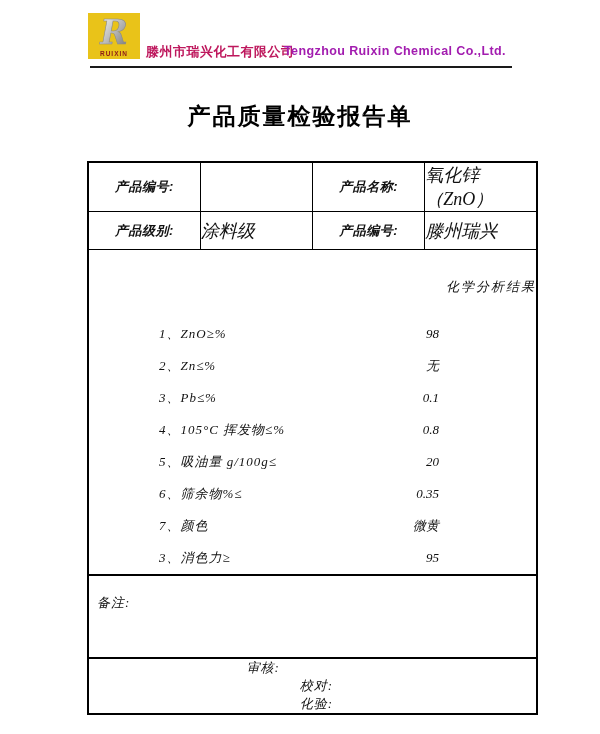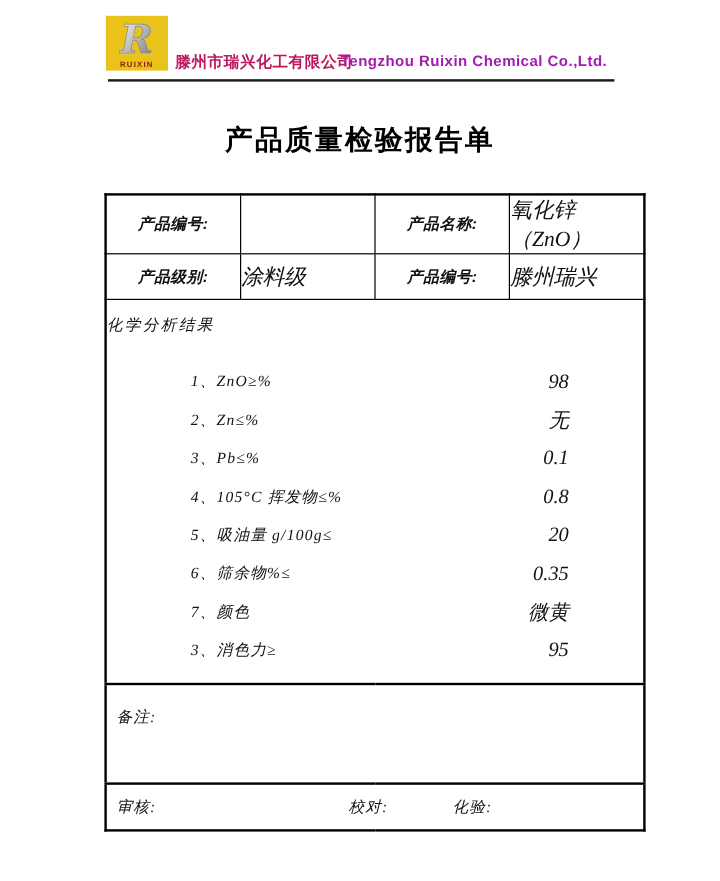--- a/index.html
+++ b/index.html
@@ -45,40 +45,40 @@
   }
   td.val {
     font-family:"Liberation Serif", serif;
     font-size:18px; text-align:left;
   }
   tr.info-row td { height:37px; }
 
   
   td.analysis-cell { height:319px; vertical-align:top; }
   .analysis-heading {
-    margin-top:12px; text-align:left;
+    margin-top:28px; text-align:right;
     font-size:13px; letter-spacing:2px;
   }
   .analysis-items { margin-top:22px; }
   .analysis-item {
     display:flex; align-items:center; height:32px;
-    padding-left:70px; padding-right:62px;
+    padding-left:70px; padding-right:97px;
   }
   .analysis-item .a-label { flex:1; font-size:13px; letter-spacing:1px; white-space:nowrap; }
-  .analysis-item .a-value { font-size:17px; text-align:center; white-space:nowrap; }
+  .analysis-item .a-value { font-size:13px; text-align:center; white-space:nowrap; }
 
   
   td.remarks-cell {
     height:45px; vertical-align:top; border-top:2px solid #000 !important;
     font-size:13px; padding:18px 8px; letter-spacing:1px;
   }
   td.sign-cell { height:37px; border-top:2px solid #000 !important; }
   .sign-row {
     display:flex; align-items:center; height:100%;
-    padding-left:8px; font-size:13px; letter-spacing:1px;
+    padding-left:8px; font-size:13px; letter-spacing:1px;flex-direction:column;
   }
   .sign-row .sign-slot-1 { width:140px; }
   .sign-row .sign-slot-2 { width:140px;text-align:center; }
 </style>
 </head>
 <body>
 
 <div class="page">
 
   <div class="logo">

